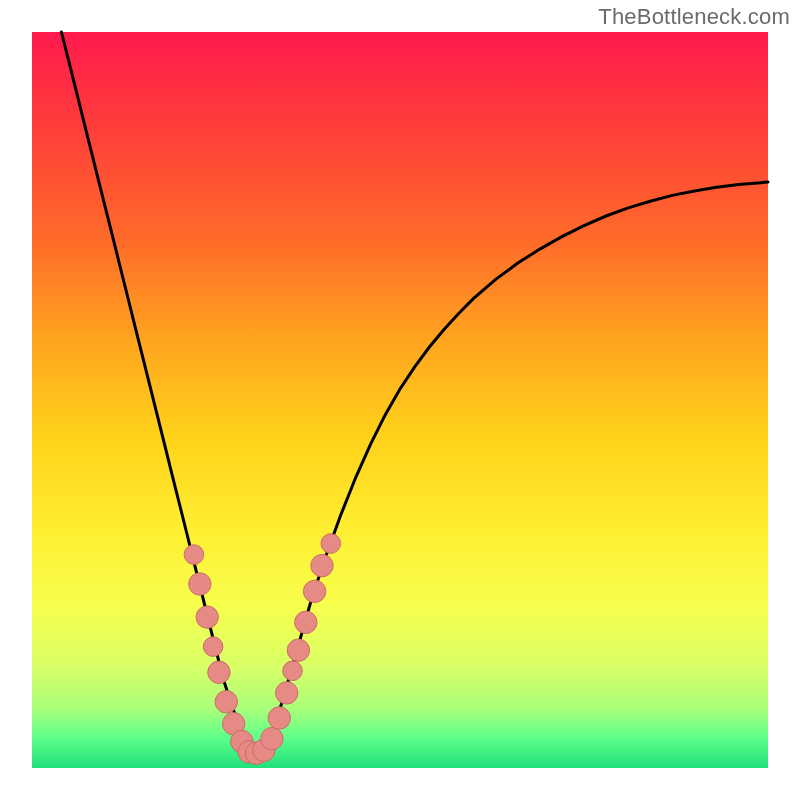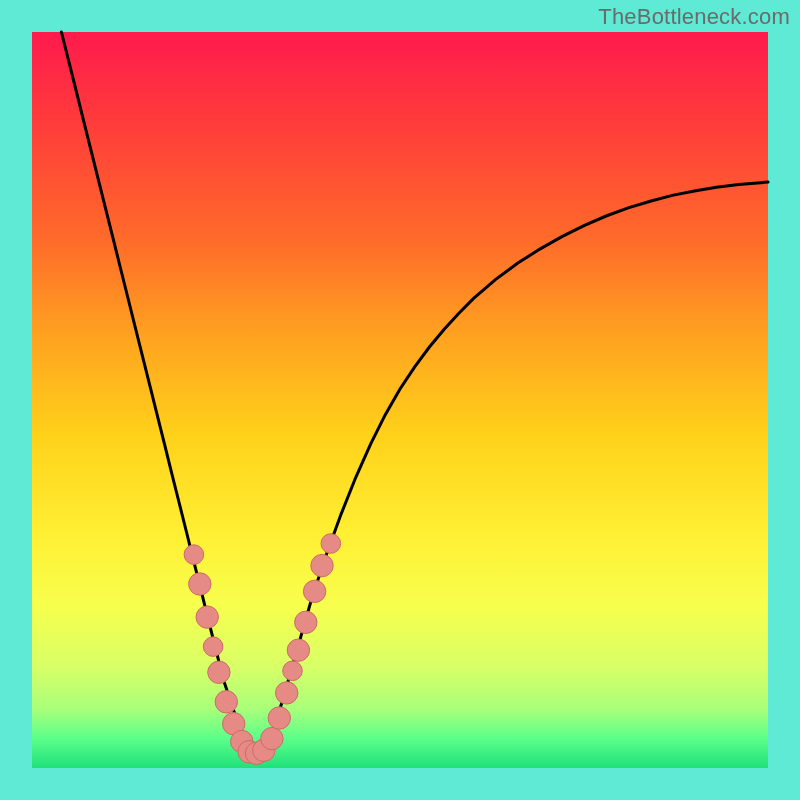--- a/index.html
+++ b/index.html
@@ -10,21 +10,21 @@
     background: #000;
     overflow: hidden;
     font-family: Arial, Helvetica, sans-serif;
   }
   .frame {
     position: absolute;
     left: 0;
     top: 0;
     width: 800px;
     height: 800px;
-    background: #5eead4;
+    background: #ffffff;
   }
   .plot {
     position: absolute;
     left: 32px;
     top: 32px;
     width: 736px;
     height: 736px;
     
     background: linear-gradient(
       to bottom,

